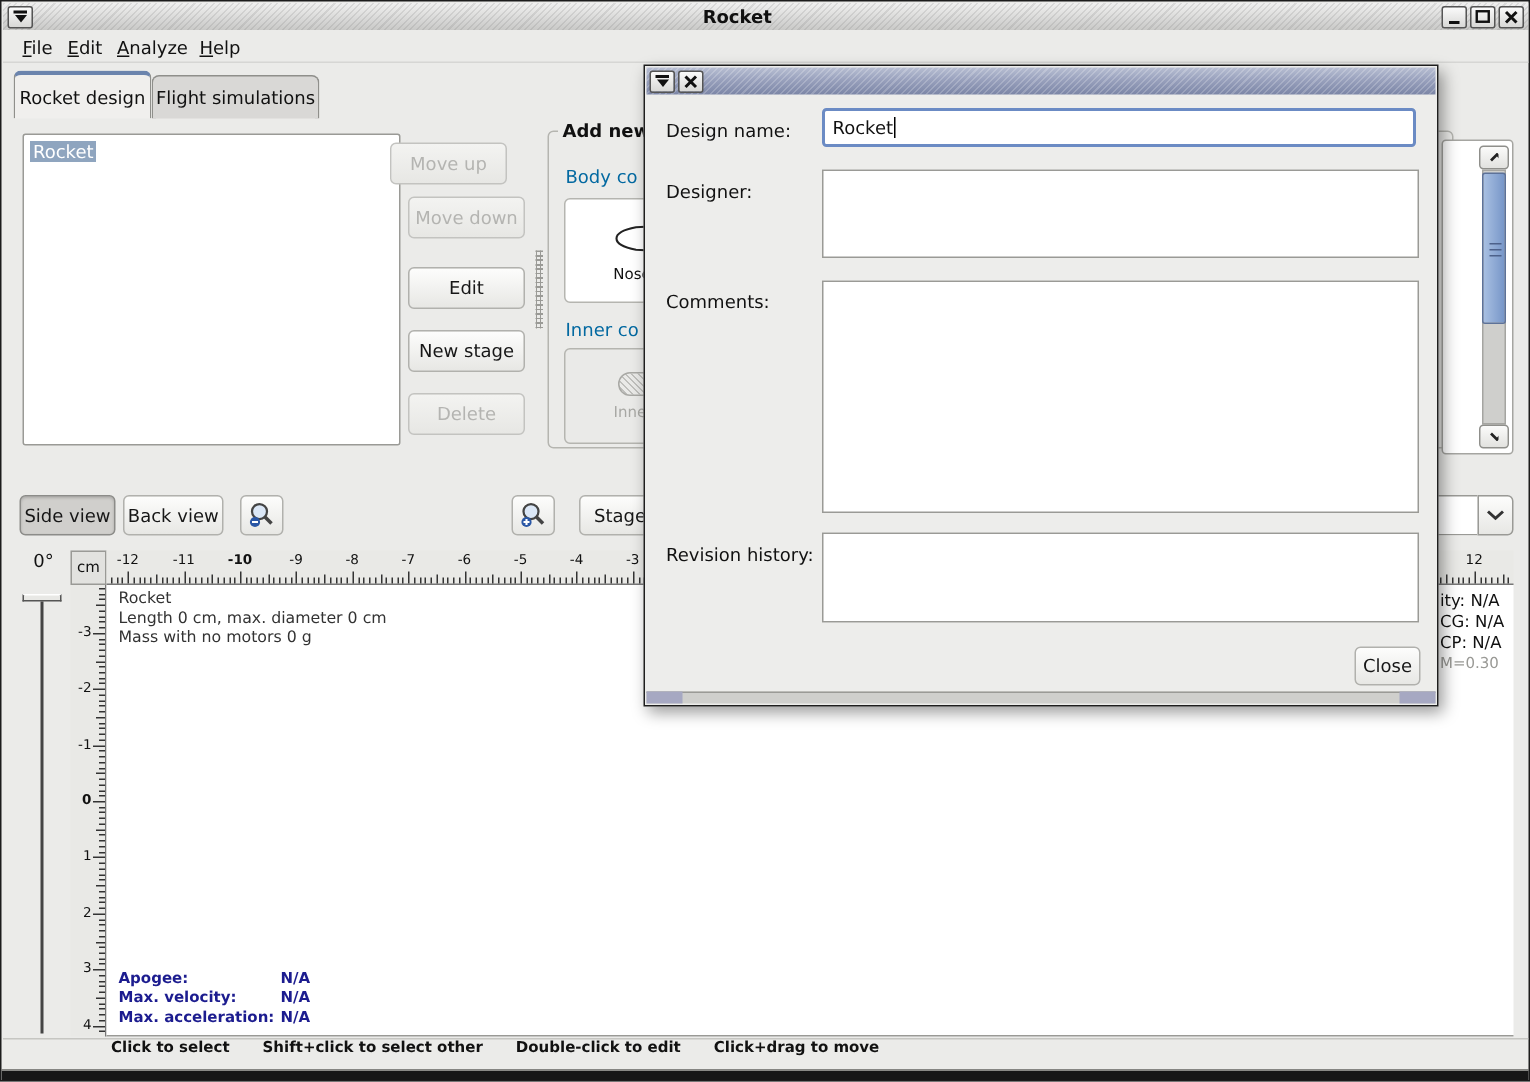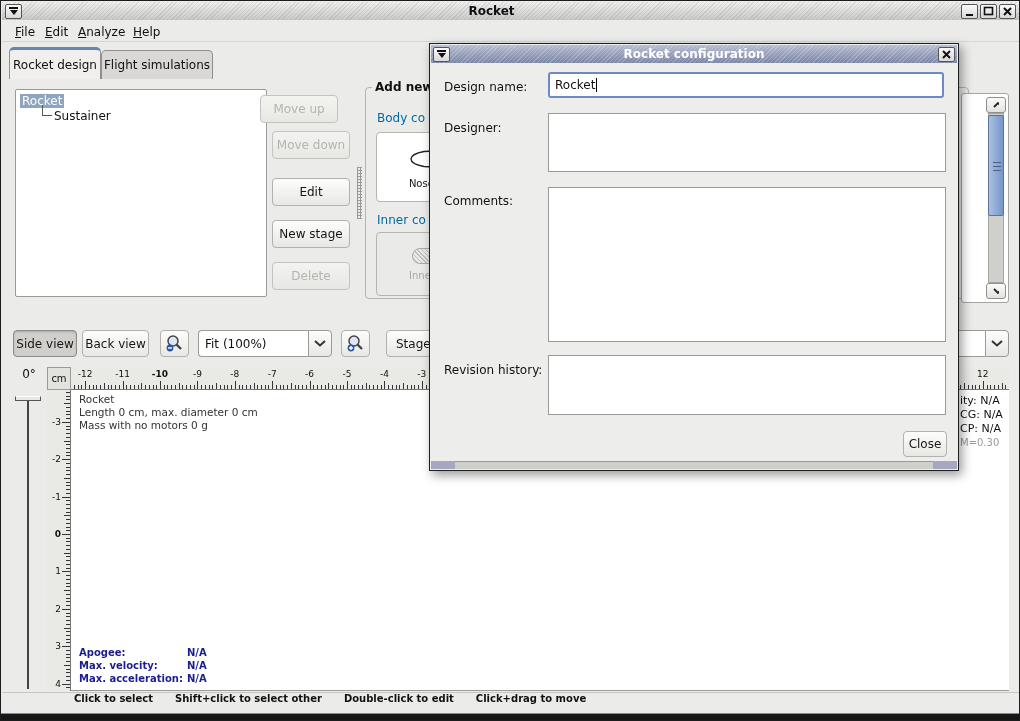--- a/index.html
+++ b/index.html
@@ -128,24 +128,20 @@
     <span class="menuitem" style="left:39px;"><u>E</u>dit</span>
     <span class="menuitem" style="left:72px;"><u>A</u>nalyze</span>
     <span class="menuitem" style="left:127px;"><u>H</u>elp</span>
   </div>
 
   <div class="abs tab active" style="left:8px;width:92px;">Rocket design</div>
   <div class="abs tab inactive" style="left:100px;width:112px;">Flight simulations</div>
 
   <div class="abs treepanel" style="left:14px;top:88px;width:252px;height:208px;">
     <span class="tree-root">Rocket</span>
-    <div class="tree-child">
-      <span class="tree-elbow"></span>
-      <span>Sustainer</span>
-    </div>
   </div>
 
   <button class="abs btn disabled" style="left:259px;top:94px;width:78px;height:28px;">Move up</button>
   <button class="abs btn disabled" style="left:271px;top:130px;width:78px;height:28px;">Move down</button>
   <button class="abs btn" style="left:271px;top:177px;width:78px;height:28px;">Edit</button>
   <button class="abs btn" style="left:271px;top:219px;width:78px;height:28px;">New stage</button>
   <button class="abs btn disabled" style="left:271px;top:261px;width:78px;height:28px;">Delete</button>
 
   <div class="abs" style="left:356px;top:166px;width:5px;height:52px;background:repeating-linear-gradient(0deg,#9a9a96 0 1px,transparent 1px 3px),repeating-linear-gradient(90deg,#9a9a96 0 1px,transparent 1px 3px);"></div>
 
@@ -191,28 +187,20 @@
 
   <button class="abs btn" style="left:159px;top:329px;width:29px;height:27px;">
     <svg width="19" height="19">
       <circle cx="8" cy="7" r="5" fill="#dbe7f6" stroke="#444" stroke-width="1.5"></circle>
       <line x1="11.5" y1="10.5" x2="16" y2="15" stroke="#444" stroke-width="2.4"></line>
       <circle cx="5" cy="14" r="3.4" fill="#2a57a5"></circle>
       <path d="M3 14 H7" stroke="#fff" stroke-width="1.4"></path>
     </svg>
   </button>
 
-  <div class="abs combo" style="left:197px;top:329px;width:134px;height:27px;">
-    <div class="field" style="flex:1;">Fit (100%)</div>
-    <div class="arrow">
-      <svg width="12" height="7">
-          <path d="M1 1 L6 5.5 L11 1" fill="none" stroke="#333" stroke-width="2"></path>
-        </svg>
-    </div>
-  </div>
 
   <button class="abs btn" style="left:340px;top:329px;width:29px;height:27px;">
     <svg width="19" height="19">
       <circle cx="8" cy="7" r="5" fill="#dbe7f6" stroke="#444" stroke-width="1.5"></circle>
       <line x1="11.5" y1="10.5" x2="16" y2="15" stroke="#444" stroke-width="2.4"></line>
       <circle cx="5" cy="14" r="3.4" fill="#2a57a5"></circle>
       <path d="M3 14 H7 M5 12 V16" stroke="#fff" stroke-width="1.4"></path>
     </svg>
   </button>
 
@@ -639,21 +627,20 @@
   <div class="abs" style="left:0;top:712px;width:1020px;height:9px;background:#171717;border-top:1px solid #8a8a86;"></div>
 
   <div class="abs" id="dialog">
     <div class="abs titlebar hatch-blue" style="left:1px;top:1px;right:1px;">
       <button class="winbtn" style="margin-left:2px;">
         <span class="menu-glyph">
             <span class="bar"></span>
             <span class="tri"></span>
           </span>
       </button>
-      <div class="win-title white">Rocket configuration</div>
       <button class="winbtn" style="margin-right:2px;">
         <svg width="11" height="11">
             <path d="M2 2 L9 9 M9 2 L2 9" stroke="#111" stroke-width="2" fill="none"></path>
           </svg>
       </button>
     </div>
 
     <div class="dlabel" style="left:14px;top:36px;">Design name:</div>
     <div class="dinput" style="left:118px;top:28px;width:396px;height:26px;">
       <span>Rocket</span>

